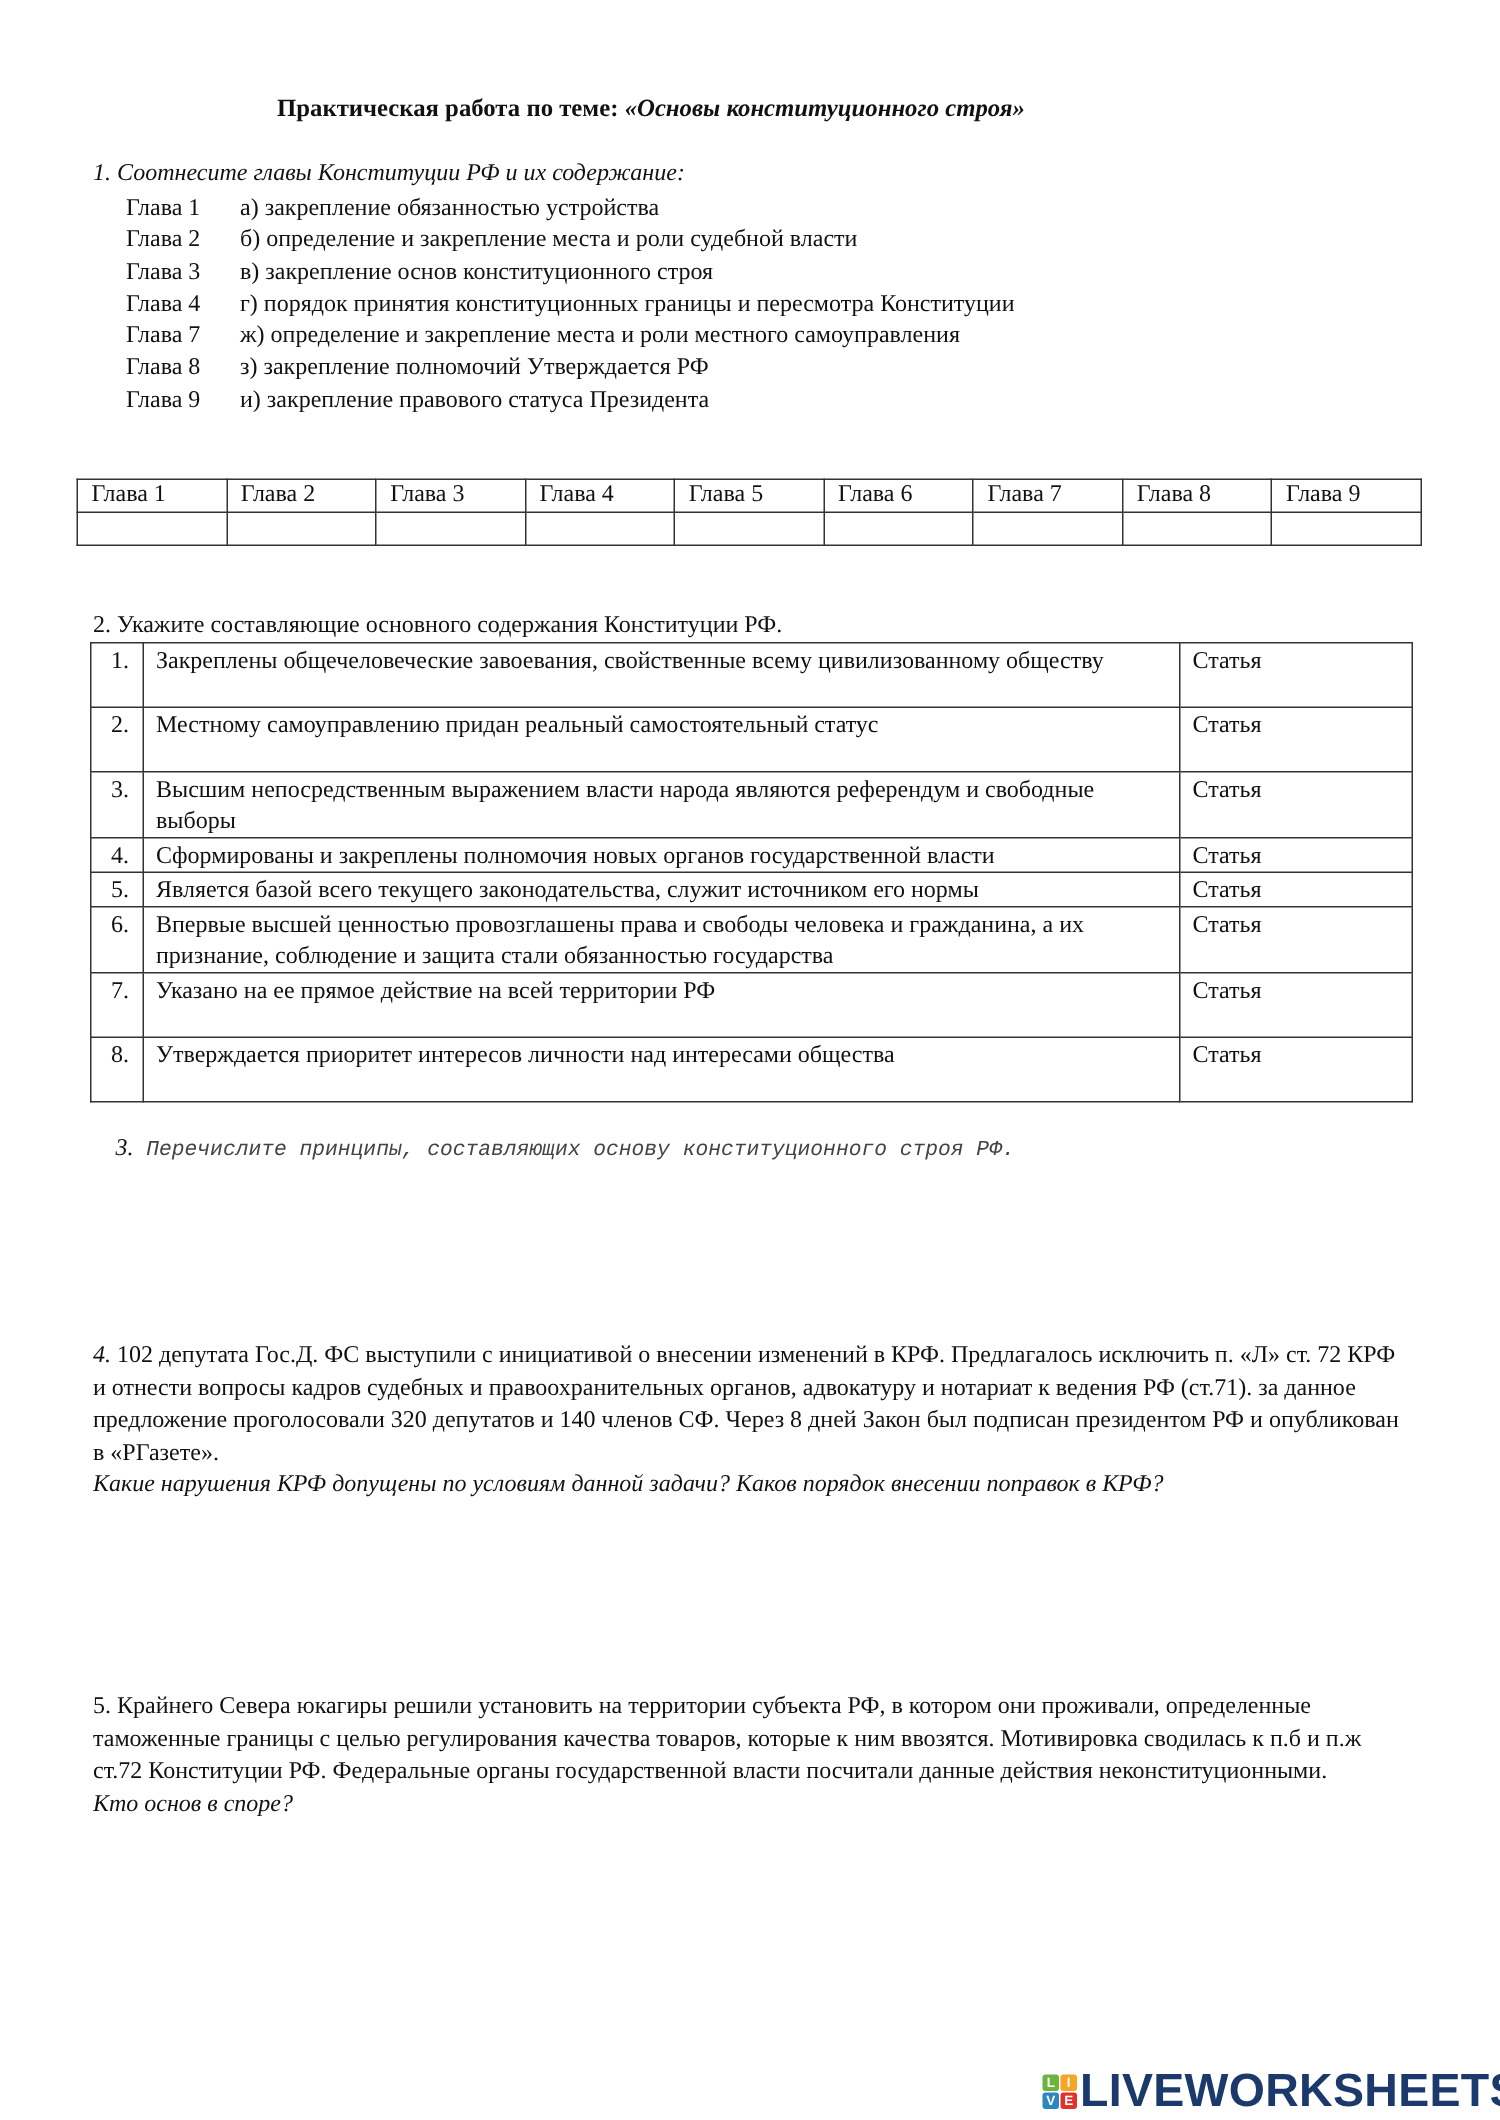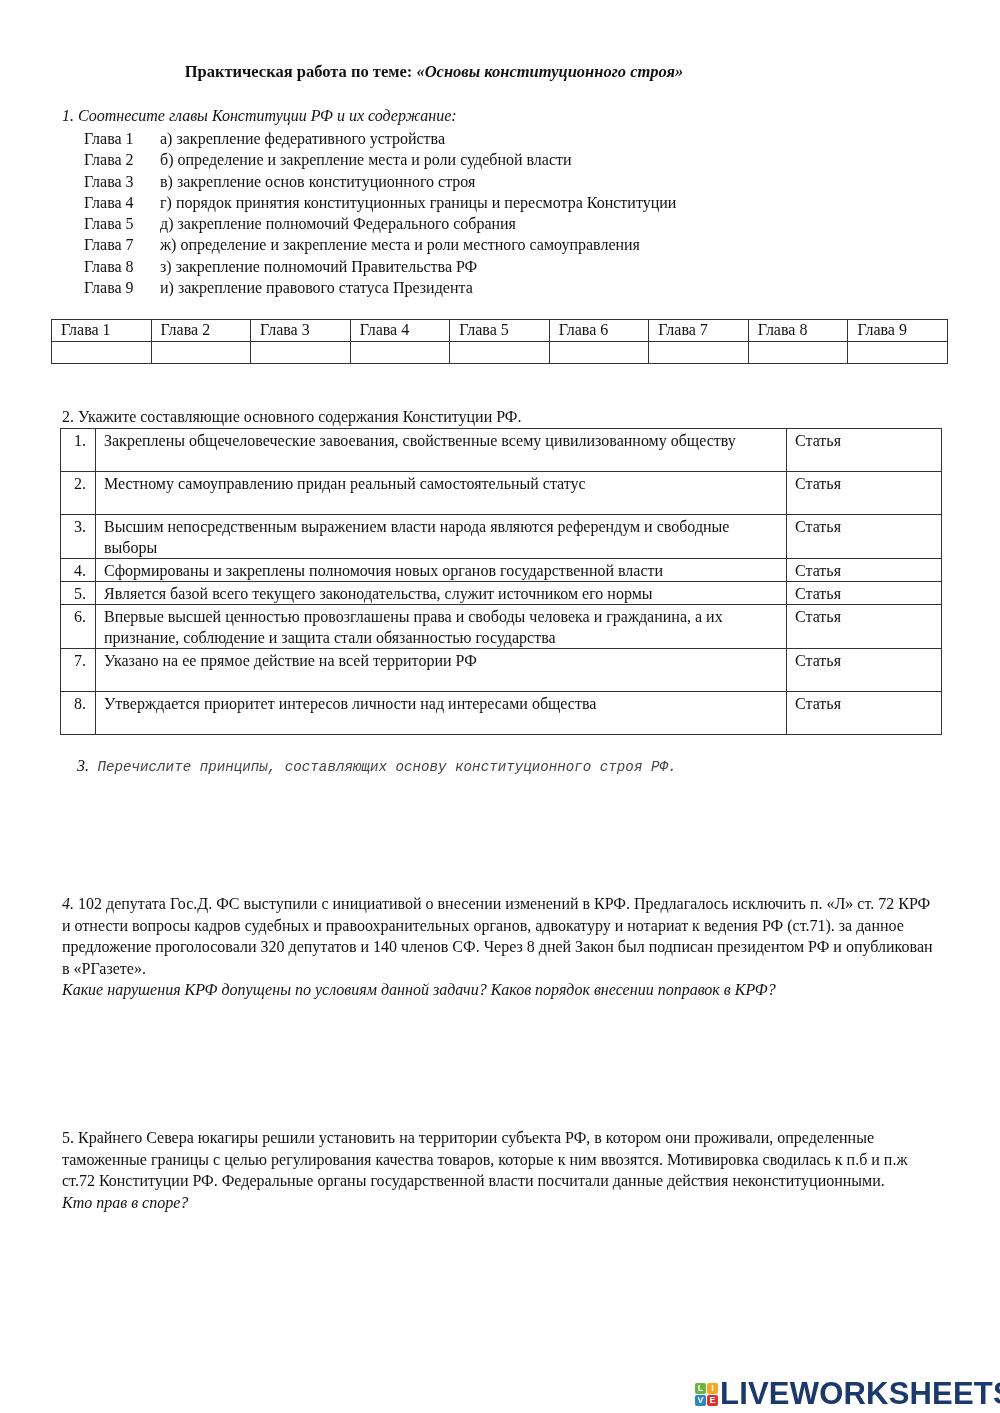--- a/index.html
+++ b/index.html
@@ -39,27 +39,26 @@
 </style>
 </head>
 <body>
 
 <div class="title">
   <span>Практическая работа по теме: </span><span class="it">«Основы конституционного строя»</span>
 </div>
 
 <div class="q1-head">1. Соотнесите главы Конституции РФ и их содержание:</div>
 <div class="pairs">
-  <div class="pair"><span class="ch">Глава 1</span><span>а) закрепление федеративного устройства</span></div>
+  <div class="pair"><span class="ch">Глава 1</span><span>а) закрепление обязанностью устройства</span></div>
   <div class="pair"><span class="ch">Глава 2</span><span>б) определение и закрепление места и роли судебной власти</span></div>
   <div class="pair"><span class="ch">Глава 3</span><span>в) закрепление основ конституционного строя</span></div>
   <div class="pair"><span class="ch">Глава 4</span><span>г) порядок принятия конституционных границы  и пересмотра Конституции</span></div>
-  <div class="pair"><span class="ch">Глава 5</span><span>д) закрепление полномочий Федерального собрания</span></div>
   <div class="pair"><span class="ch">Глава 7</span><span>ж) определение и закрепление места и роли местного самоуправления</span></div>
-  <div class="pair"><span class="ch">Глава 8</span><span>з) закрепление полномочий Правительства РФ</span></div>
+  <div class="pair"><span class="ch">Глава 8</span><span>з) закрепление полномочий Утверждается РФ</span></div>
   <div class="pair"><span class="ch">Глава 9</span><span>и) закрепление правового статуса Президента</span></div>
 </div>
 
 <table class="t1">
   <tbody>
       <tr>
     <td>Глава 1</td>
     <td>Глава 2</td>
     <td>Глава 3</td>
     <td>Глава 4</td>
@@ -133,21 +132,21 @@
   <span class="n">3.</span><span> Перечислите принципы, составляющих основу конституционного строя РФ.</span>
 </div>
 
 <div class="para q4">
   <span style="font-style:italic">4.</span><span> 102 депутата Гос.Д. ФС выступили с инициативой о внесении изменений в КРФ. Предлагалось исключить п. «Л» ст. 72 КРФ и отнести вопросы кадров судебных и правоохранительных органов, адвокатуру и нотариат к ведения РФ (ст.71). за данное предложение проголосовали 320 депутатов и 140 членов СФ. Через 8 дней Закон был подписан президентом РФ и опубликован в «РГазете».</span><br>
   <span class="it">Какие нарушения КРФ допущены по условиям данной задачи?  Каков порядок внесении поправок в КРФ?</span>
 </div>
 
 <div class="para q5">
   <span>5.</span><span> Крайнего Севера юкагиры решили установить на территории субъекта РФ, в котором они проживали, определенные таможенные границы с целью регулирования качества товаров, которые к ним ввозятся. Мотивировка сводилась к п.б и п.ж ст.72 Конституции РФ. Федеральные органы государственной власти посчитали  данные действия неконституционными.</span><br>
-  <span class="it">Кто прав в споре?</span>
+  <span class="it">Кто основ в споре?</span>
 </div>
 
 <div class="logo">
   <div class="logo-blocks">
     <span style="background:#6cb33f">L</span>
     <span style="background:#f6a623">I</span>
     <span style="background:#2e86c1">V</span>
     <span style="background:#e0312b">E</span>
   </div>
   <span class="logo-text">LIVEWORKSHEETS</span>

